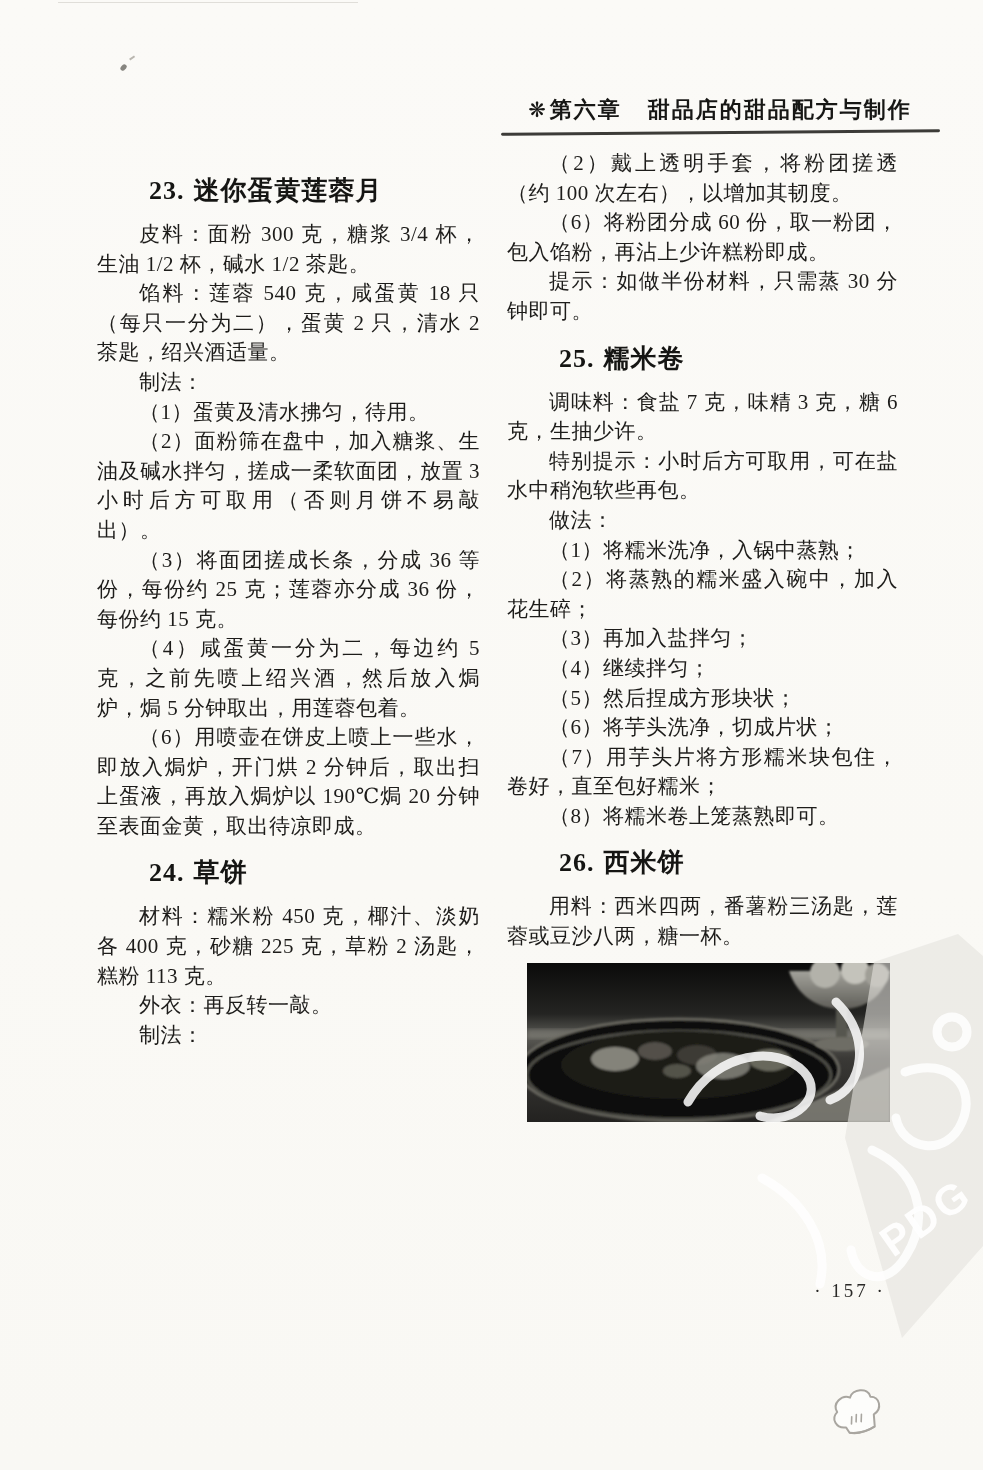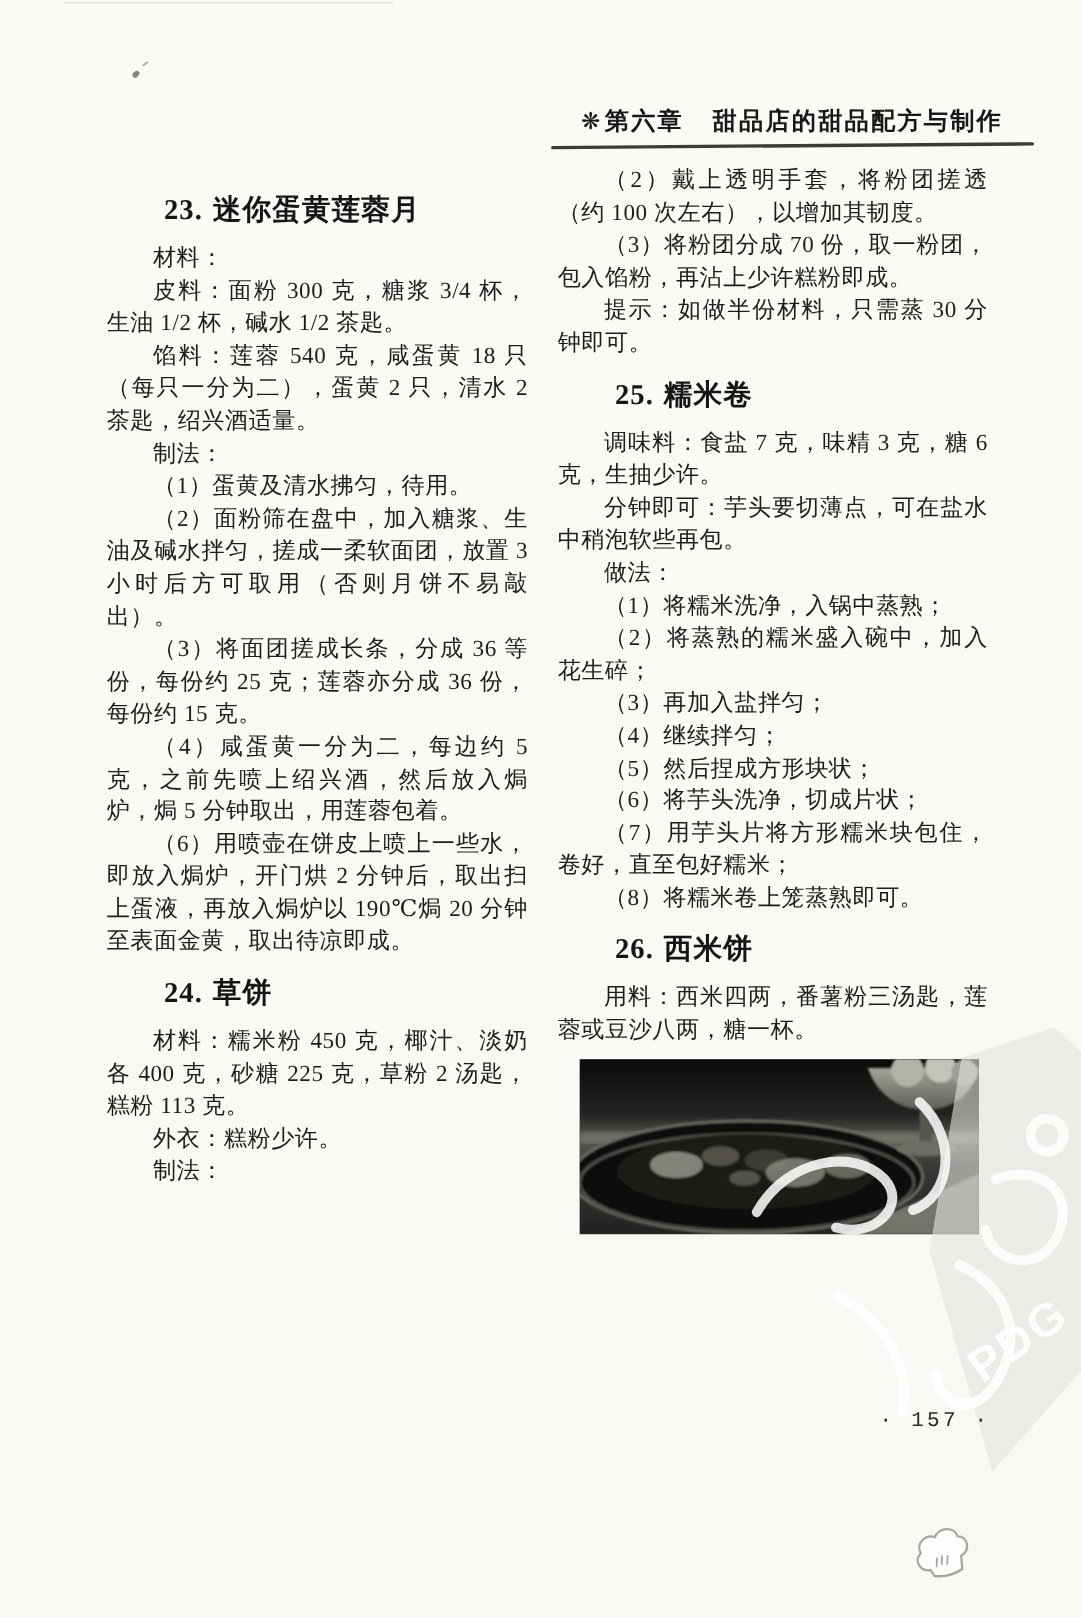--- a/index.html
+++ b/index.html
@@ -49,21 +49,21 @@
   
   .photo-box {
     display:none; width:363px; height:159px; margin:11px 0 0 20px;
     background:#111; overflow:hidden; position:relative;
   }
   .photo-box svg { display:block; }
 
   
   .pagenum {
     position:absolute; left:780px; top:1280px; width:140px; z-index:4;
-    text-align:center; font-size:19px; letter-spacing:3px; color:#2a2927;font-family:Liberation Mono, monospace;
+    text-align:center; font-size:19px; letter-spacing:3px; color:#2a2927;
   }
 
   
   .wm { position:absolute; left:0; top:0; z-index:3; pointer-events:none; }
   .hat { position:absolute; left:826px; top:1382px; z-index:2; }
 </style>
 </head>
 <body>
 
 <div class="page">
@@ -72,41 +72,40 @@
   <div class="speck1"></div>
   <div class="speck2"></div>
 
   <div class="header-text">
     <span class="flower">❋</span><span class="chapter">第六章</span><span>甜品店的甜品配方与制作</span>
   </div>
   <div class="header-rule"></div>
 
   <section class="col col-left" id="col-left">
       <div class="h"><span class="hnum">23.</span><span>迷你蛋黄莲蓉月</span></div>
-      <p class="para">材料：</p>
       <p class="para">皮料：面粉 300 克，糖浆 3/4 杯，生油 1/2 杯，碱水 1/2 茶匙。</p>
       <p class="para">馅料：莲蓉 540 克，咸蛋黄 18 只（每只一分为二），蛋黄 2 只，清水 2 茶匙，绍兴酒适量。</p>
       <p class="para">制法：</p>
       <p class="para">（1）蛋黄及清水拂匀，待用。</p>
       <p class="para">（2）面粉筛在盘中，加入糖浆、生油及碱水拌匀，搓成一柔软面团，放置 3 小时后方可取用（否则月饼不易敲出）。</p>
       <p class="para">（3）将面团搓成长条，分成 36 等份，每份约 25 克；莲蓉亦分成 36 份，每份约 15 克。</p>
       <p class="para">（4）咸蛋黄一分为二，每边约 5 克，之前先喷上绍兴酒，然后放入焗炉，焗 5 分钟取出，用莲蓉包着。</p>
       <p class="para">（6）用喷壶在饼皮上喷上一些水，即放入焗炉，开门烘 2 分钟后，取出扫上蛋液，再放入焗炉以 190℃焗 20 分钟至表面金黄，取出待凉即成。</p>
       <div class="h"><span class="hnum">24.</span><span>草饼</span></div>
       <p class="para">材料：糯米粉 450 克，椰汁、淡奶各 400 克，砂糖 225 克，草粉 2 汤匙，糕粉 113 克。</p>
-      <p class="para">外衣：糕粉少许。</p>
+      <p class="para">外衣：再反转一敲。</p>
       <p class="para">制法：</p>
     </section>
   <section class="col col-right" id="col-right">
       <p class="para">（2）戴上透明手套，将粉团搓透（约 100 次左右），以增加其韧度。</p>
-      <p class="para">（3）将粉团分成 70 份，取一粉团，包入馅粉，再沾上少许糕粉即成。</p>
+      <p class="para">（6）将粉团分成 60 份，取一粉团，包入馅粉，再沾上少许糕粉即成。</p>
       <p class="para">提示：如做半份材料，只需蒸 30 分钟即可。</p>
       <div class="h"><span class="hnum">25.</span><span>糯米卷</span></div>
       <p class="para">调味料：食盐 7 克，味精 3 克，糖 6 克，生抽少许。</p>
-      <p class="para">分钟即可：芋头要切薄点，可在盐水中稍泡软些再包。</p>
+      <p class="para">特别提示：小时后方可取用，可在盐水中稍泡软些再包。</p>
       <p class="para">做法：</p>
       <p class="para">（1）将糯米洗净，入锅中蒸熟；</p>
       <p class="para">（2）将蒸熟的糯米盛入碗中，加入花生碎；</p>
       <p class="para">（3）再加入盐拌匀；</p>
       <p class="para">（4）继续拌匀；</p>
       <p class="para">（5）然后捏成方形块状；</p>
       <p class="para">（6）将芋头洗净，切成片状；</p>
       <p class="para">（7）用芋头片将方形糯米块包住，卷好，直至包好糯米；</p>
       <p class="para">（8）将糯米卷上笼蒸熟即可。</p>
       <div class="h"><span class="hnum">26.</span><span>西米饼</span></div>

